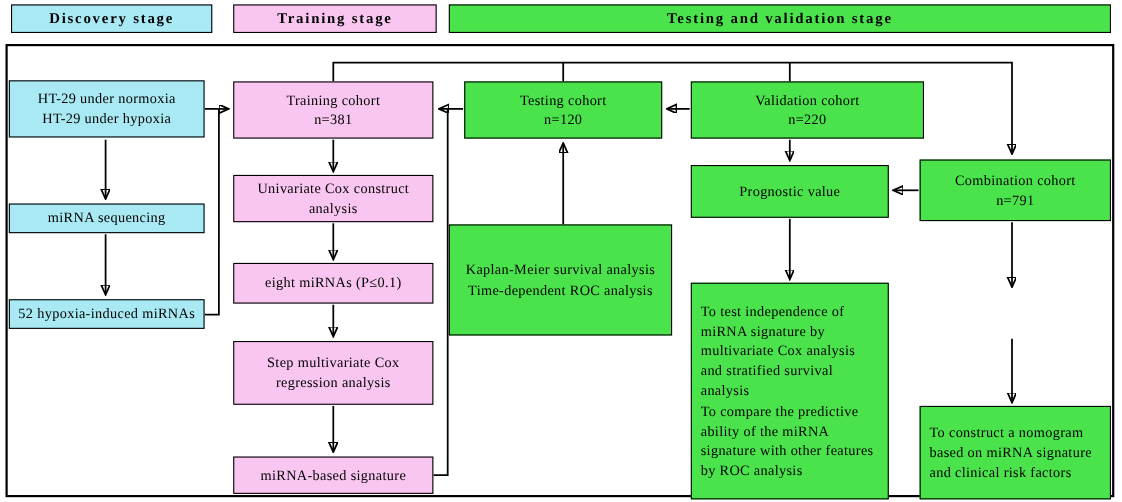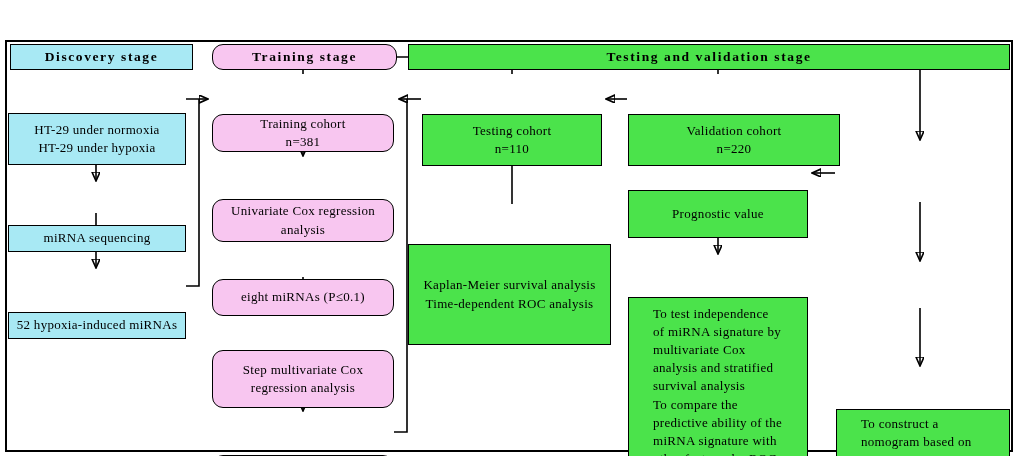--- a/index.html
+++ b/index.html
@@ -43,37 +43,36 @@
     border: 1.4px solid var(--line, #000);
     display: flex;
     align-items: center;
     justify-content: center;
     text-align: center;
     font-size: 13px;
     line-height: 1.4;
     color: #000;
     letter-spacing: 0.3px;
     padding: 2px 4px;
-    margin-top: 40px;
   }
   .box .box-label { white-space: pre-line; }
   .box.left-text {
     justify-content: flex-end;
     text-align: left;
     align-items: center;
-    padding: 6px 24px;
+    padding: 6px 8px;
   }
   .stage-header {
     font-weight: bold;
     font-size: 13.5px;
     letter-spacing: 1.6px;
     padding: 2px 4px;
   }
   .c-discovery { background: var(--discovery, #a8e9f4); }
-  .c-training  { background: var(--training, #f8c6f0); border-radius: 11px; }
+  .c-training  { background: var(--training, #f8c6f0); }
   .c-testing   { background: var(--testing, #4be34b); }
 </style>
 </head>
 <body>
 
 <div id="canvas">
 
   <svg id="wires" viewBox="0 0 1020 456" xmlns="http://www.w3.org/2000/svg">
     <defs>
       <marker id="ah" markerWidth="10" markerHeight="10" refX="8" refY="4" orient="auto" markerUnits="userSpaceOnUse">
@@ -118,52 +117,56 @@
     <span class="box-label">HT-29 under normoxia
 HT-29 under hypoxia</span>
   </div>
   <div class="box c-discovery" style="left:8px;top:185px;width:178px;height:27px">
     <span class="box-label">miRNA sequencing</span>
   </div>
   <div class="box c-discovery" style="left:8px;top:272px;width:178px;height:27px">
     <span class="box-label">52 hypoxia-induced miRNAs</span>
   </div>
 
-  <div class="box c-training" style="left:212px;top:74px;width:182px;height:38px">
+  <div class="box c-training" style="left:212px;top:74px;width:182px;height:52px">
     <span class="box-label">Training cohort
 n=381</span>
   </div>
   <div class="box c-training" style="left:212px;top:159px;width:182px;height:43px">
-    <span class="box-label">Univariate Cox regression analysis</span>
+    <span class="box-label">Univariate Cox construct analysis</span>
   </div>
   <div class="box c-training" style="left:212px;top:239px;width:182px;height:37px">
     <span class="box-label">eight miRNAs (P≤0.1)</span>
   </div>
   <div class="box c-training" style="left:212px;top:415px;width:182px;height:34px">
     <span class="box-label">miRNA-based signature</span>
   </div>
   <div class="box c-training" style="left:212px;top:310px;width:182px;height:58px">
     <span class="box-label">Step multivariate Cox regression analysis</span>
   </div>
 
   <div class="box c-testing" style="left:422px;top:74px;width:180px;height:52px">
     <span class="box-label">Testing cohort
-n=110</span>
+n=120</span>
   </div>
   <div class="box c-testing" style="left:628px;top:74px;width:212px;height:52px">
     <span class="box-label">Validation cohort
 n=220</span>
   </div>
   <div class="box c-testing" style="left:628px;top:150px;width:180px;height:48px">
     <span class="box-label">Prognostic value</span>
   </div>
   <div class="box c-testing" style="left:408px;top:204px;width:203px;height:101px">
     <span class="box-label">Kaplan-Meier survival analysis
 Time-dependent ROC analysis</span>
   </div>
+  <div class="box c-testing" style="left:836px;top:145px;width:174px;height:56px">
+    <span class="box-label">Combination cohort
+n=791</span>
+  </div>
   <div class="box c-testing left-text" style="left:628px;top:257px;width:180px;height:197px">
     <span class="box-label">To test independence of miRNA signature by multivariate Cox analysis and stratified survival analysis
 To compare the predictive ability of the miRNA signature with other features by ROC analysis</span>
   </div>
   <div class="box c-testing left-text" style="left:836px;top:369px;width:174px;height:85px">
     <span class="box-label">To construct a nomogram based on miRNA signature and clinical risk factors</span>
   </div>
 
 </div>
 

